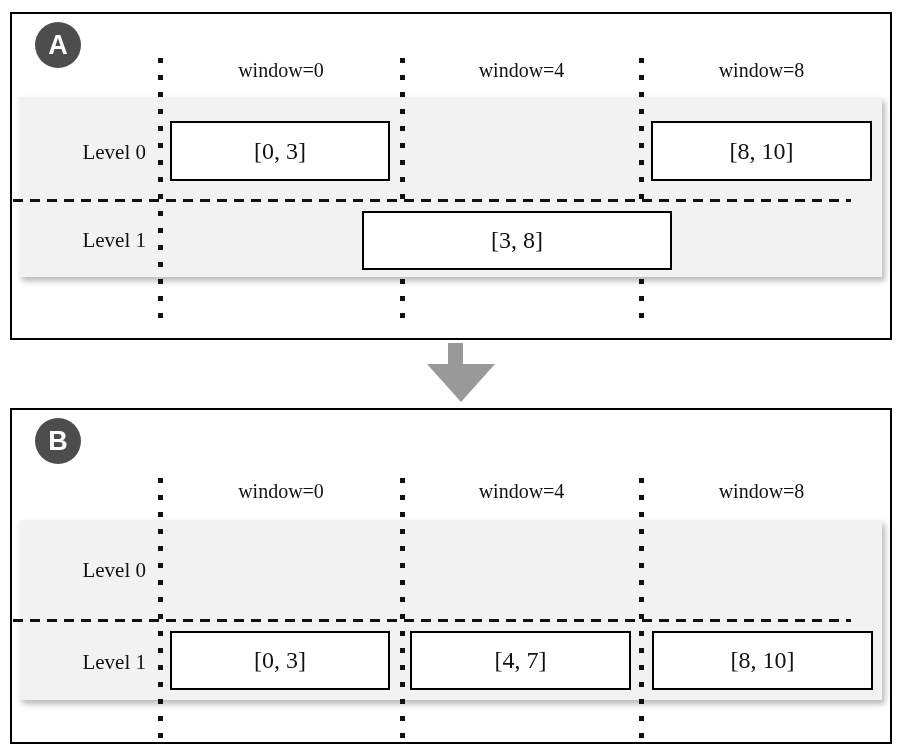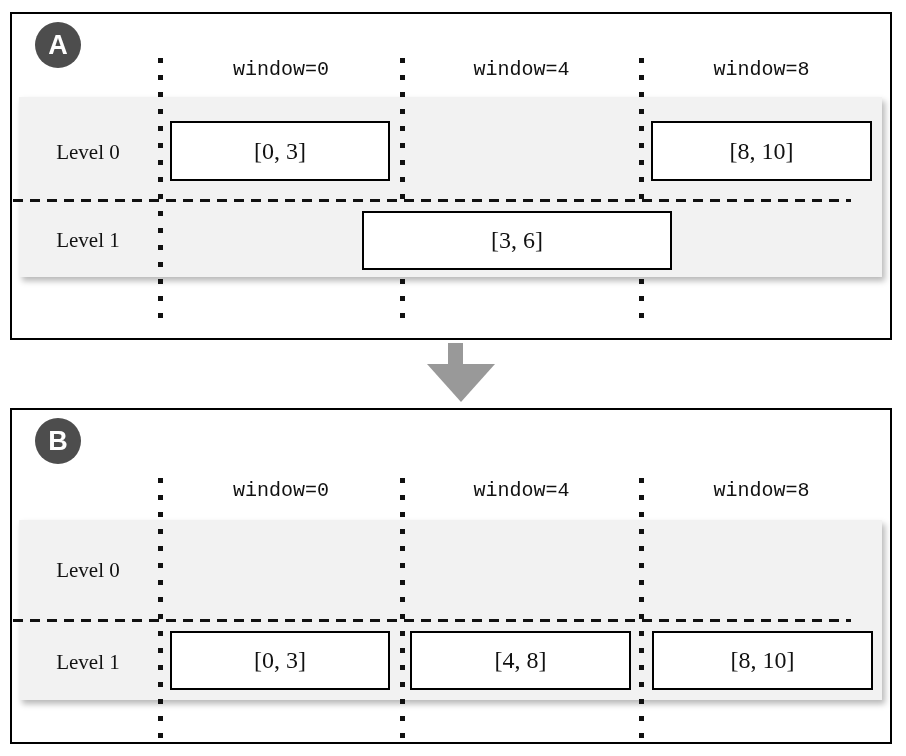--- a/index.html
+++ b/index.html
@@ -48,28 +48,27 @@
     left: 1px;
     width: 838px; height: 3px;
     background-image: repeating-linear-gradient(90deg, #111 0 10px, transparent 10px 17px);
   }
   .col-label {
     position: absolute;
     height: 26px;
     font-size: 20px;
     text-align: center;
     line-height: 26px;
-    font-family: Liberation Mono, monospace;
   }
   .row-label {
     position: absolute;
     left: 18px;
     width: 116px; height: 28px;
     font-size: 21px;
-    text-align: center;
+    text-align: right;
     line-height: 28px;
   }
   .ssbox {
     position: absolute;
     box-sizing: border-box;
     border: 2.5px solid #000;
     background: #ffffff;
     font-size: 24px;
     display: flex; align-items: center; justify-content: center;
   }
@@ -114,21 +113,21 @@
 
     <div class="col-label" style="left:148px; top:43px; width:242px;">window=0</div>
     <div class="col-label" style="left:390px; top:43px; width:239px;">window=4</div>
     <div class="col-label" style="left:629px; top:43px; width:241px;">window=8</div>
 
     <div class="row-label" style="top:124px;">Level 0</div>
     <div class="row-label" style="top:212px;">Level 1</div>
 
     <div class="ssbox" style="left:158px; top:107px; width:220px; height:60px;">[0, 3]</div>
     <div class="ssbox" style="left:639px; top:107px; width:221px; height:60px;">[8, 10]</div>
-    <div class="ssbox" style="left:350px; top:197px; width:310px; height:59px;">[3, 6]</div>
+    <div class="ssbox" style="left:350px; top:197px; width:310px; height:59px;">[3, 8]</div>
   </section>
 
   <div class="arrow-stem"></div>
   <div class="arrow-head"></div>
 
   <section class="panel" style="top:408px; height:336px;">
     <div class="badge">B</div>
 
     <div class="band" style="top:110px;"></div>
 
@@ -139,17 +138,17 @@
     <div class="vdotted" style="left:627px; top:68px; height:263px;"></div>
 
     <div class="col-label" style="left:148px; top:68px; width:242px;">window=0</div>
     <div class="col-label" style="left:390px; top:68px; width:239px;">window=4</div>
     <div class="col-label" style="left:629px; top:68px; width:241px;">window=8</div>
 
     <div class="row-label" style="top:146px;">Level 0</div>
     <div class="row-label" style="top:238px;">Level 1</div>
 
     <div class="ssbox" style="left:158px; top:221px; width:220px; height:59px;">[0, 3]</div>
-    <div class="ssbox" style="left:398px; top:221px; width:221px; height:59px;">[4, 8]</div>
+    <div class="ssbox" style="left:398px; top:221px; width:221px; height:59px;">[4, 7]</div>
     <div class="ssbox" style="left:640px; top:221px; width:221px; height:59px;">[8, 10]</div>
   </section>
 
 </div>
 
 </body></html>

